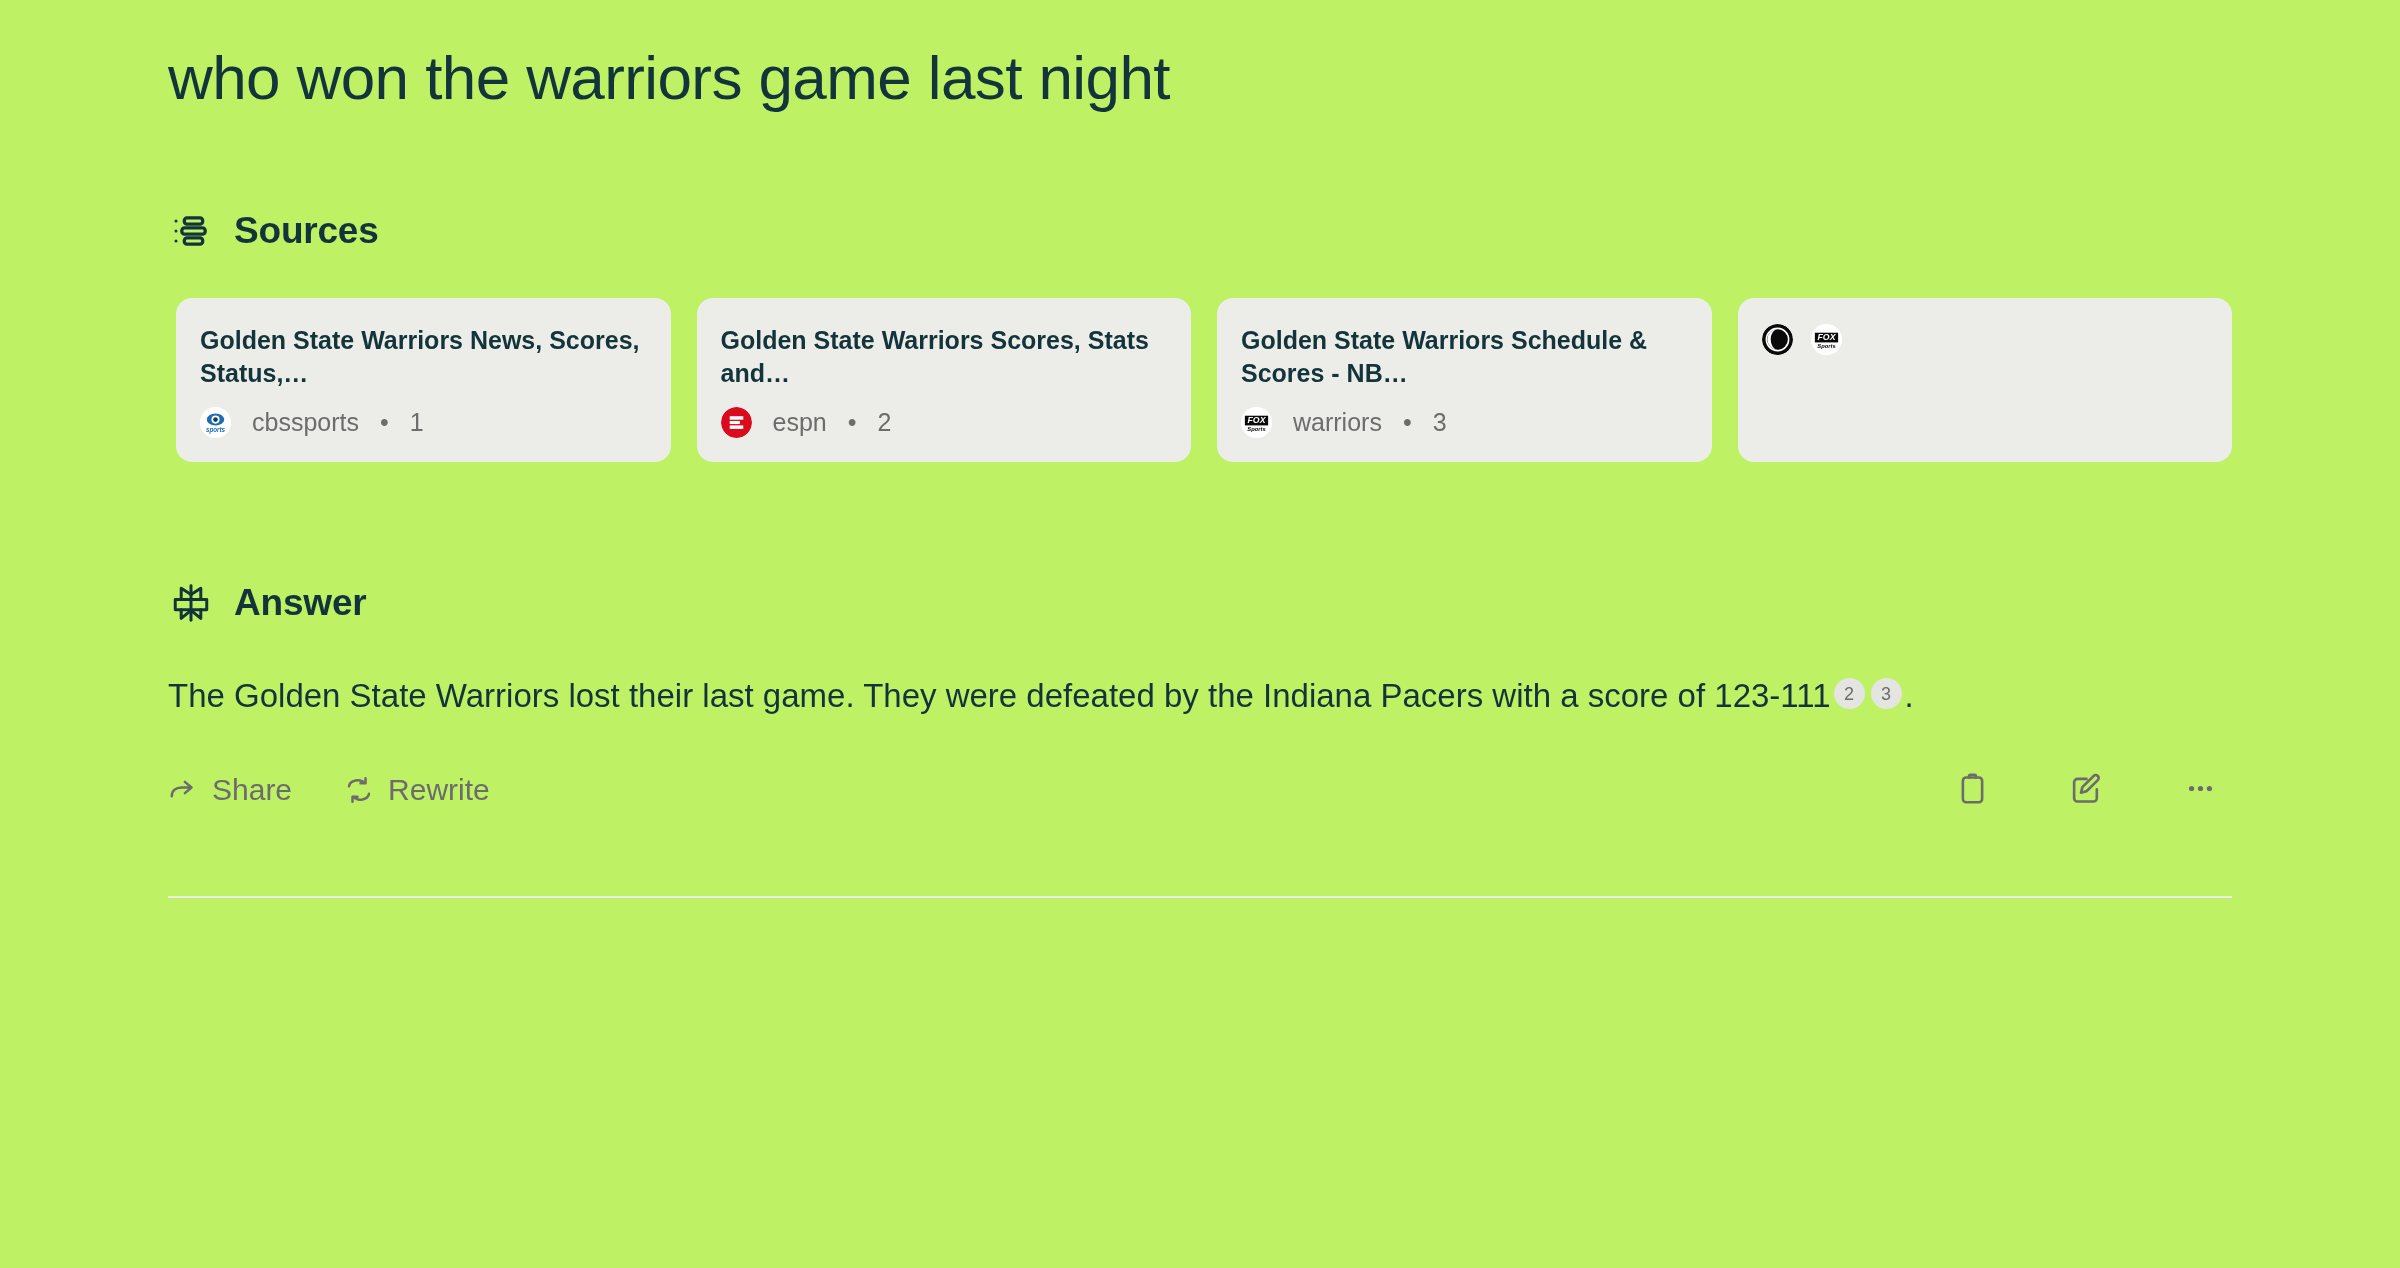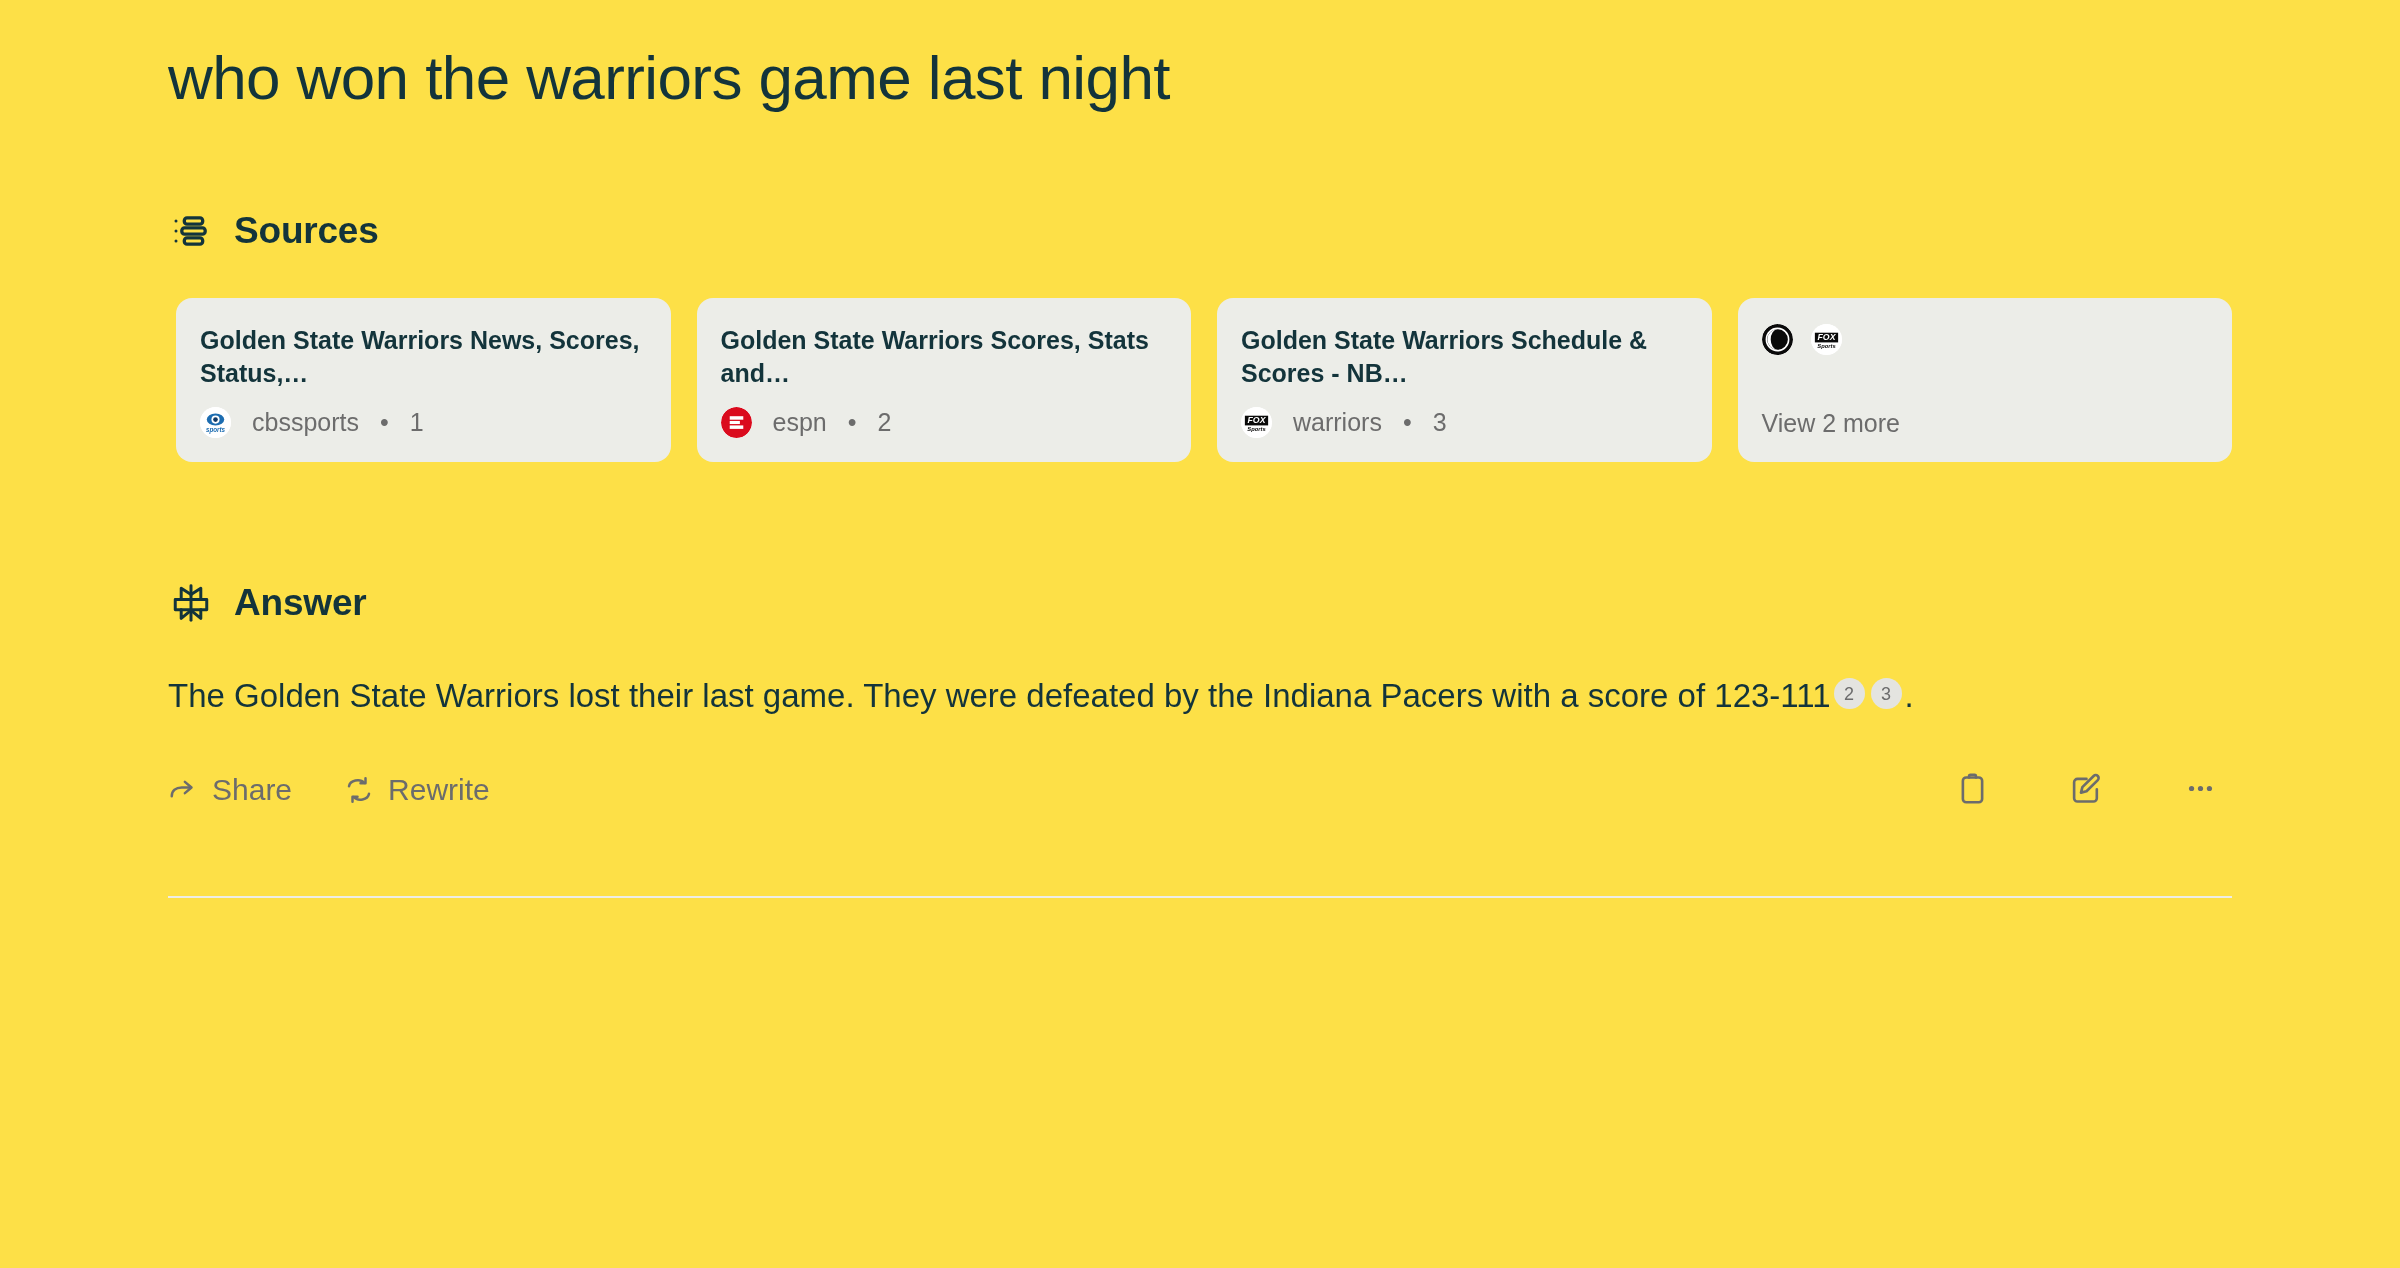--- a/index.html
+++ b/index.html
@@ -9,21 +9,21 @@
     width: 2400px;
     height: 1268px;
     background: #FCFCF7;
     font-family: "Liberation Sans", sans-serif;
     -webkit-font-smoothing: antialiased;
   }
 
   .page {
     width: 2400px;
     height: 1268px;
-    background: #fde047;
+    background: #bef264;
     position: relative;
     overflow: hidden;
   }
 
   .content {
     padding: 0 168px;
   }
 
   
   .query-title {
@@ -287,21 +287,20 @@
           </span>
           <span class="favicon">
             <svg width="31" height="31" viewBox="0 0 32 32">
               <circle cx="16" cy="16" r="16" fill="#FFFFFF"></circle>
               <rect x="4" y="9" width="24" height="10" fill="#0A0A0A"></rect>
               <text x="16" y="17" font-size="9" font-family="Liberation Sans, sans-serif" font-weight="bold" fill="#FFFFFF" text-anchor="middle">FOX</text>
               <text x="16" y="24.5" font-size="6" font-family="Liberation Sans, sans-serif" font-weight="bold" fill="#0A0A0A" text-anchor="middle">Sports</text>
             </svg>
           </span>
         </div>
-        <div class="more-label">View 2 more</div>
       </div>
 
     </div>
 
     <div class="section-header answer">
       <span class="section-icon">
         <svg width="42" height="42" viewBox="0 0 24 24" fill="none" stroke="currentColor" stroke-width="1.7" stroke-linejoin="round" stroke-linecap="round">
           <path d="M12 2.2 v19.6"></path>
           <path d="M12 7.2 L6.4 3.6 v6.4 H3 v5.8 h3.4 v5.0 L12 16.2"></path>
           <path d="M12 7.2 L17.6 3.6 v6.4 H21 v5.8 h-3.4 v5.0 L12 16.2"></path>

